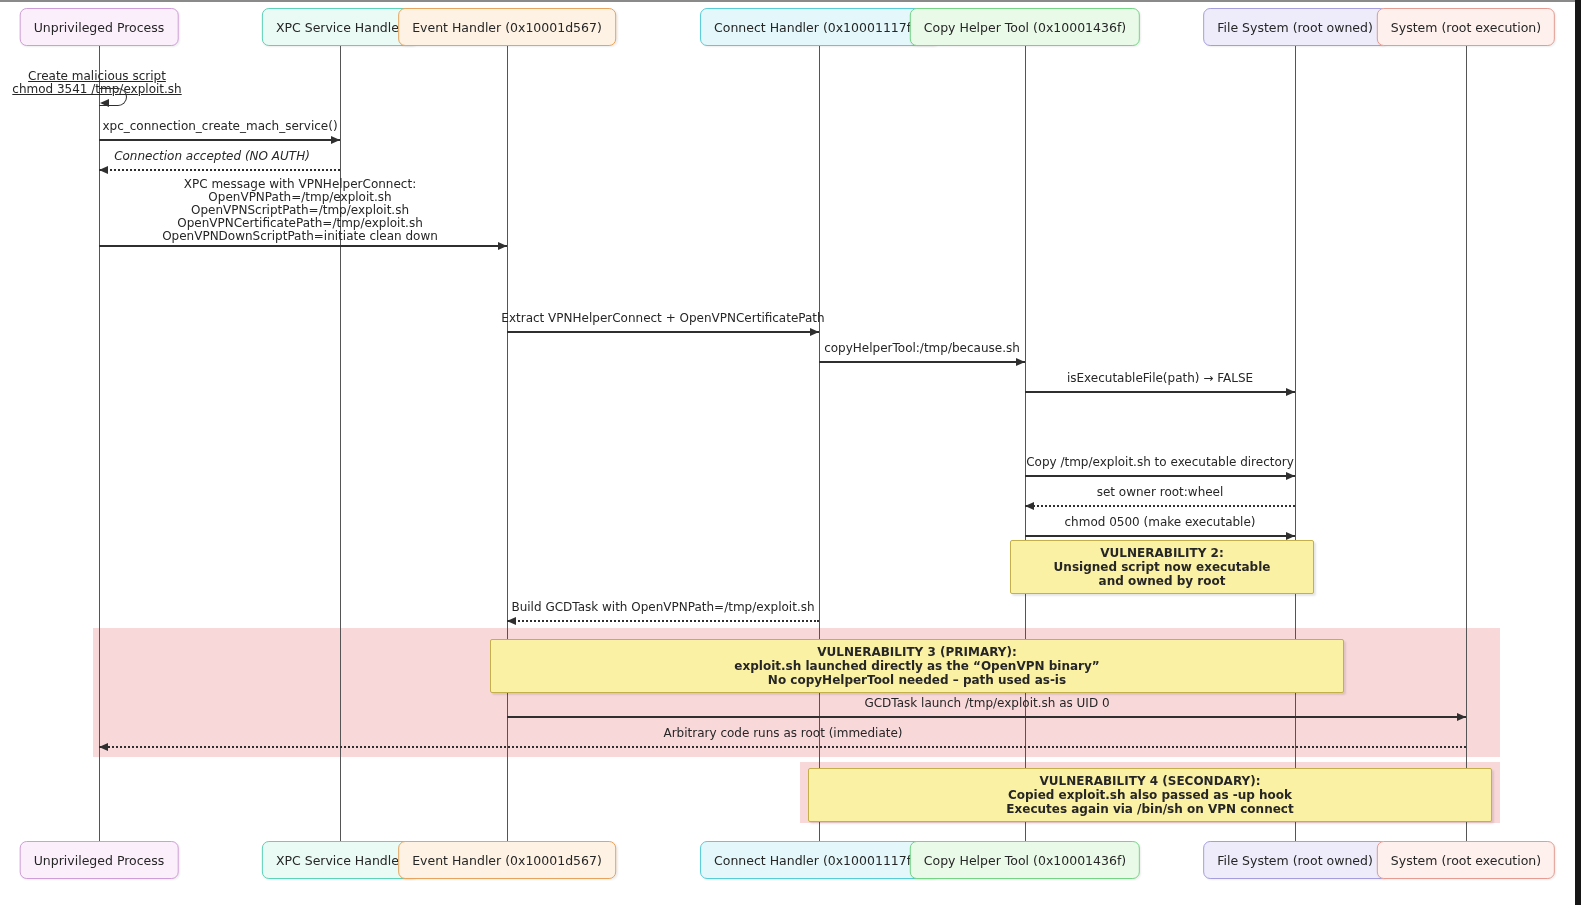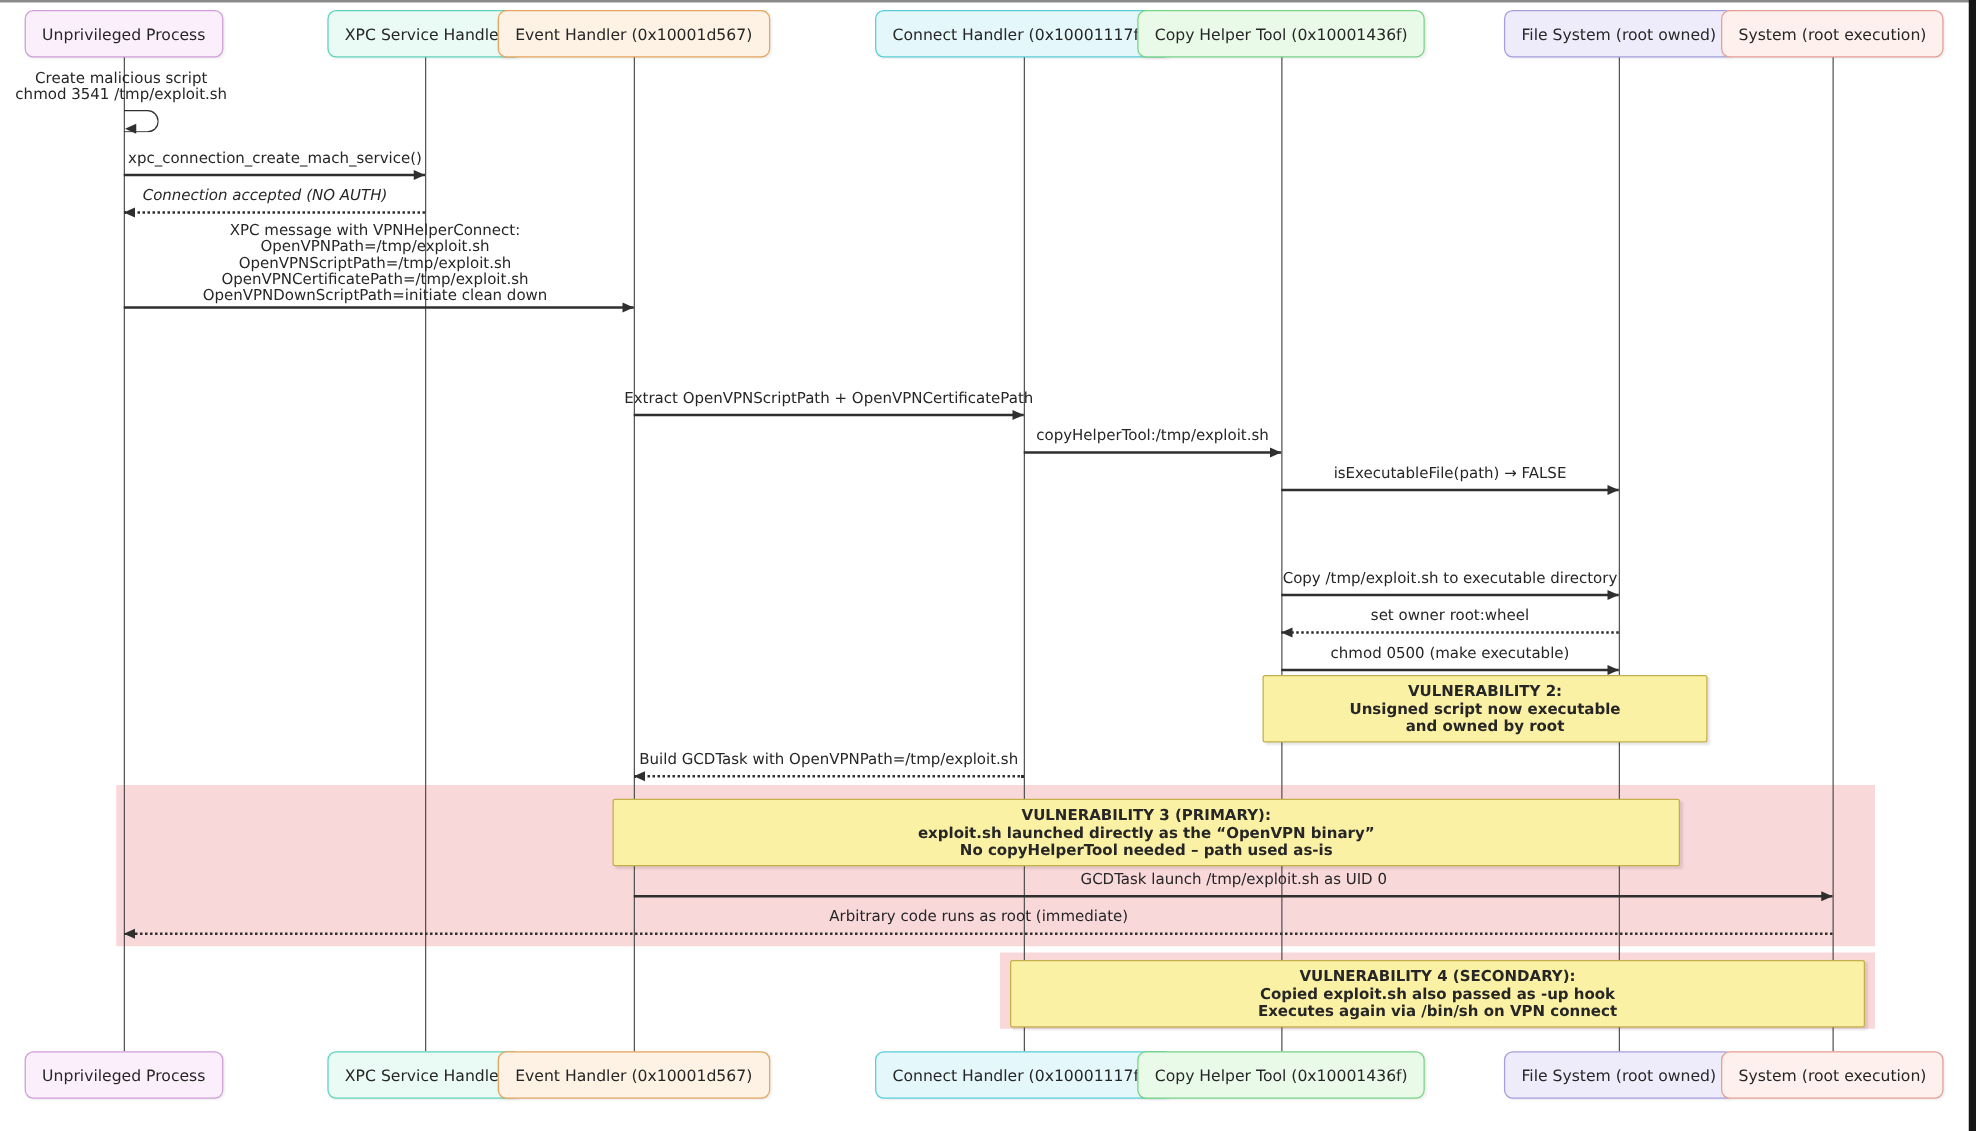--- a/index.html
+++ b/index.html
@@ -74,21 +74,21 @@
       <span>Copy Helper Tool (0x10001436f)</span>
     </div>
   <div class="actor" style="left: 1295px; top: 8px; background: rgb(238, 236, 251); border-color: rgb(164, 158, 222);">
       <span>File System (root owned)</span>
     </div>
   <div class="actor" style="left: 1466px; top: 8px; background: rgb(253, 240, 237); border-color: rgb(229, 157, 147);">
       <span>System (root execution)</span>
     </div>
 
   <div>
-    <div class="msg-label" style="left:97px;top:56px;">Create malicious script
+    <div class="msg-label" style="left:97px;top:70px;text-decoration:underline;">Create malicious script
 chmod 3541 /tmp/exploit.sh</div>
     <div class="self-loop" style="left:99px;top:88px;"></div>
     <div class="ah ah-l" style="left:100px;top:99px;"></div>
   </div>
 
   <div>
     <div class="msg-label" style="left:220px;top:120px;">xpc_connection_create_mach_service()</div>
     <div class="msg-line solid" style="left:99px;top:139px;width:241px;"></div>
     <div class="ah ah-r" style="left:331px;top:136px;"></div>
   </div>
@@ -104,27 +104,27 @@
 OpenVPNPath=/tmp/exploit.sh
 OpenVPNScriptPath=/tmp/exploit.sh
 OpenVPNCertificatePath=/tmp/exploit.sh
 OpenVPNDownScriptPath=initiate clean down</div>
     <div class="msg-line solid" style="left:99px;top:245px;width:408px;"></div>
     <div class="ah ah-r" style="left:498px;top:242px;"></div>
   </div>
 
 
   <div>
-    <div class="msg-label" style="left:663px;top:312px;">Extract OpenVPNScriptPath + OpenVPNCertificatePath</div>
+    <div class="msg-label" style="left:663px;top:312px;">Extract VPNHelperConnect + OpenVPNCertificatePath</div>
     <div class="msg-line solid" style="left:507px;top:331px;width:312px;"></div>
     <div class="ah ah-r" style="left:810px;top:328px;"></div>
   </div>
 
   <div>
-    <div class="msg-label" style="left:922px;top:342px;">copyHelperTool:/tmp/exploit.sh</div>
+    <div class="msg-label" style="left:922px;top:342px;">copyHelperTool:/tmp/because.sh</div>
     <div class="msg-line solid" style="left:819px;top:361px;width:206px;"></div>
     <div class="ah ah-r" style="left:1016px;top:358px;"></div>
   </div>
 
   <div>
     <div class="msg-label" style="left:1160px;top:372px;">isExecutableFile(path) → FALSE</div>
     <div class="msg-line solid" style="left:1025px;top:391px;width:270px;"></div>
     <div class="ah ah-r" style="left:1286px;top:388px;"></div>
   </div>
 
@@ -140,21 +140,21 @@
     <div class="msg-line dotted" style="left:1025px;top:505px;width:270px;"></div>
     <div class="ah ah-l" style="left:1025px;top:502px;"></div>
   </div>
 
   <div>
     <div class="msg-label" style="left:1160px;top:516px;">chmod 0500 (make executable)</div>
     <div class="msg-line solid" style="left:1025px;top:535px;width:270px;"></div>
     <div class="ah ah-r" style="left:1286px;top:532px;"></div>
   </div>
 
-  <div class="note" style="left:1010px;top:540px;width:356px;">
+  <div class="note" style="left:1010px;top:540px;width:304px;">
     <div class="note-text">VULNERABILITY 2:
 Unsigned script now executable
 and owned by root</div>
   </div>
 
   <div>
     <div class="msg-label" style="left:663px;top:601px;">Build GCDTask with OpenVPNPath=/tmp/exploit.sh</div>
     <div class="msg-line dotted" style="left:507px;top:620px;width:312px;"></div>
     <div class="ah ah-l" style="left:507px;top:617px;"></div>
   </div>

